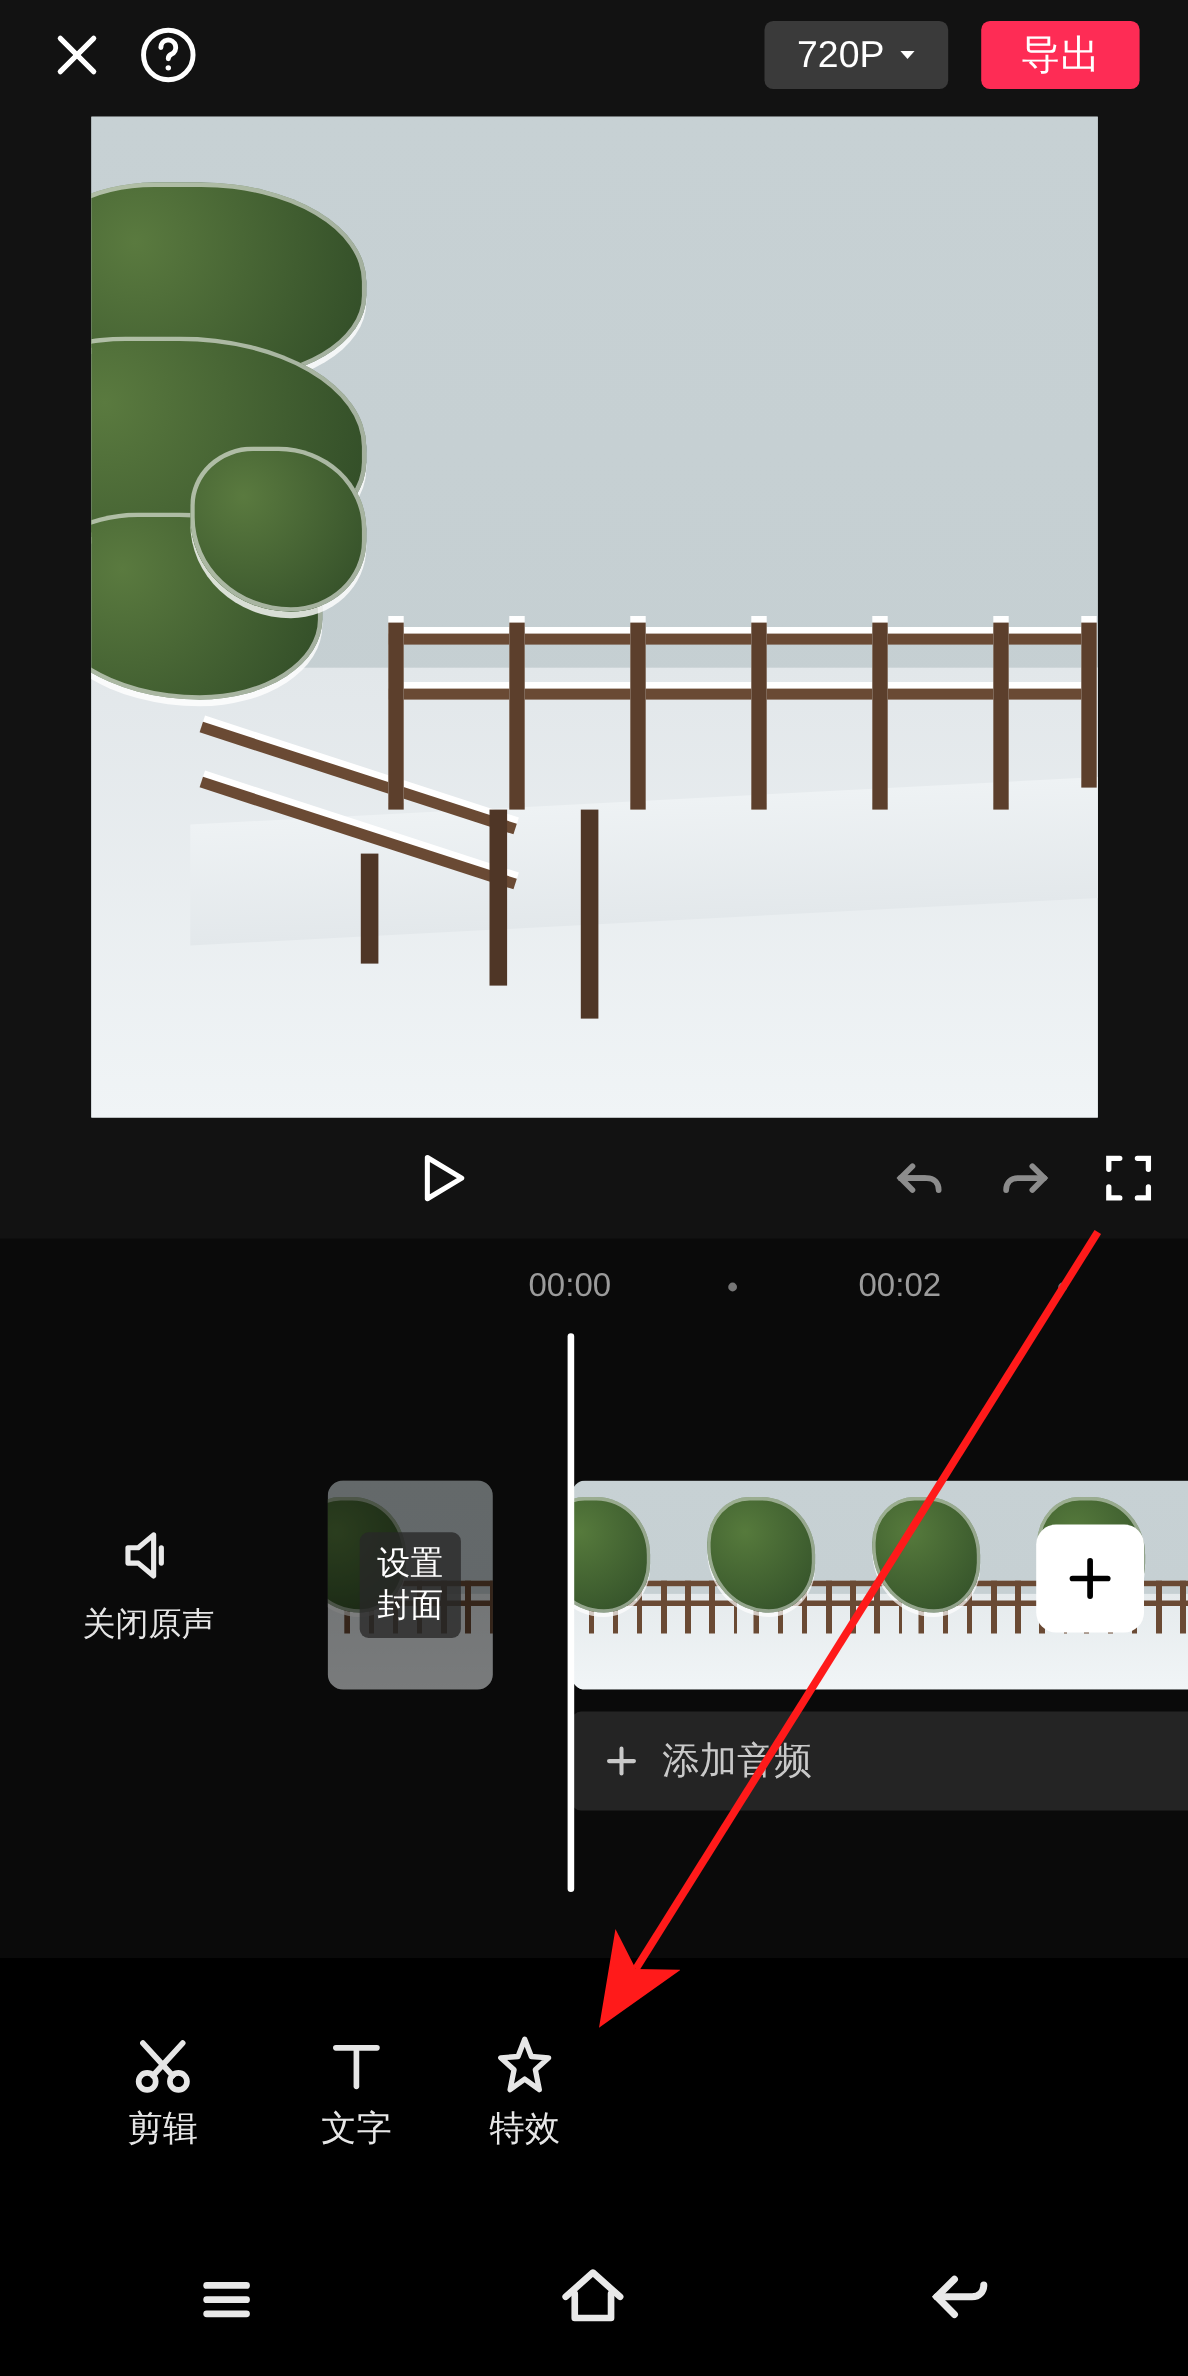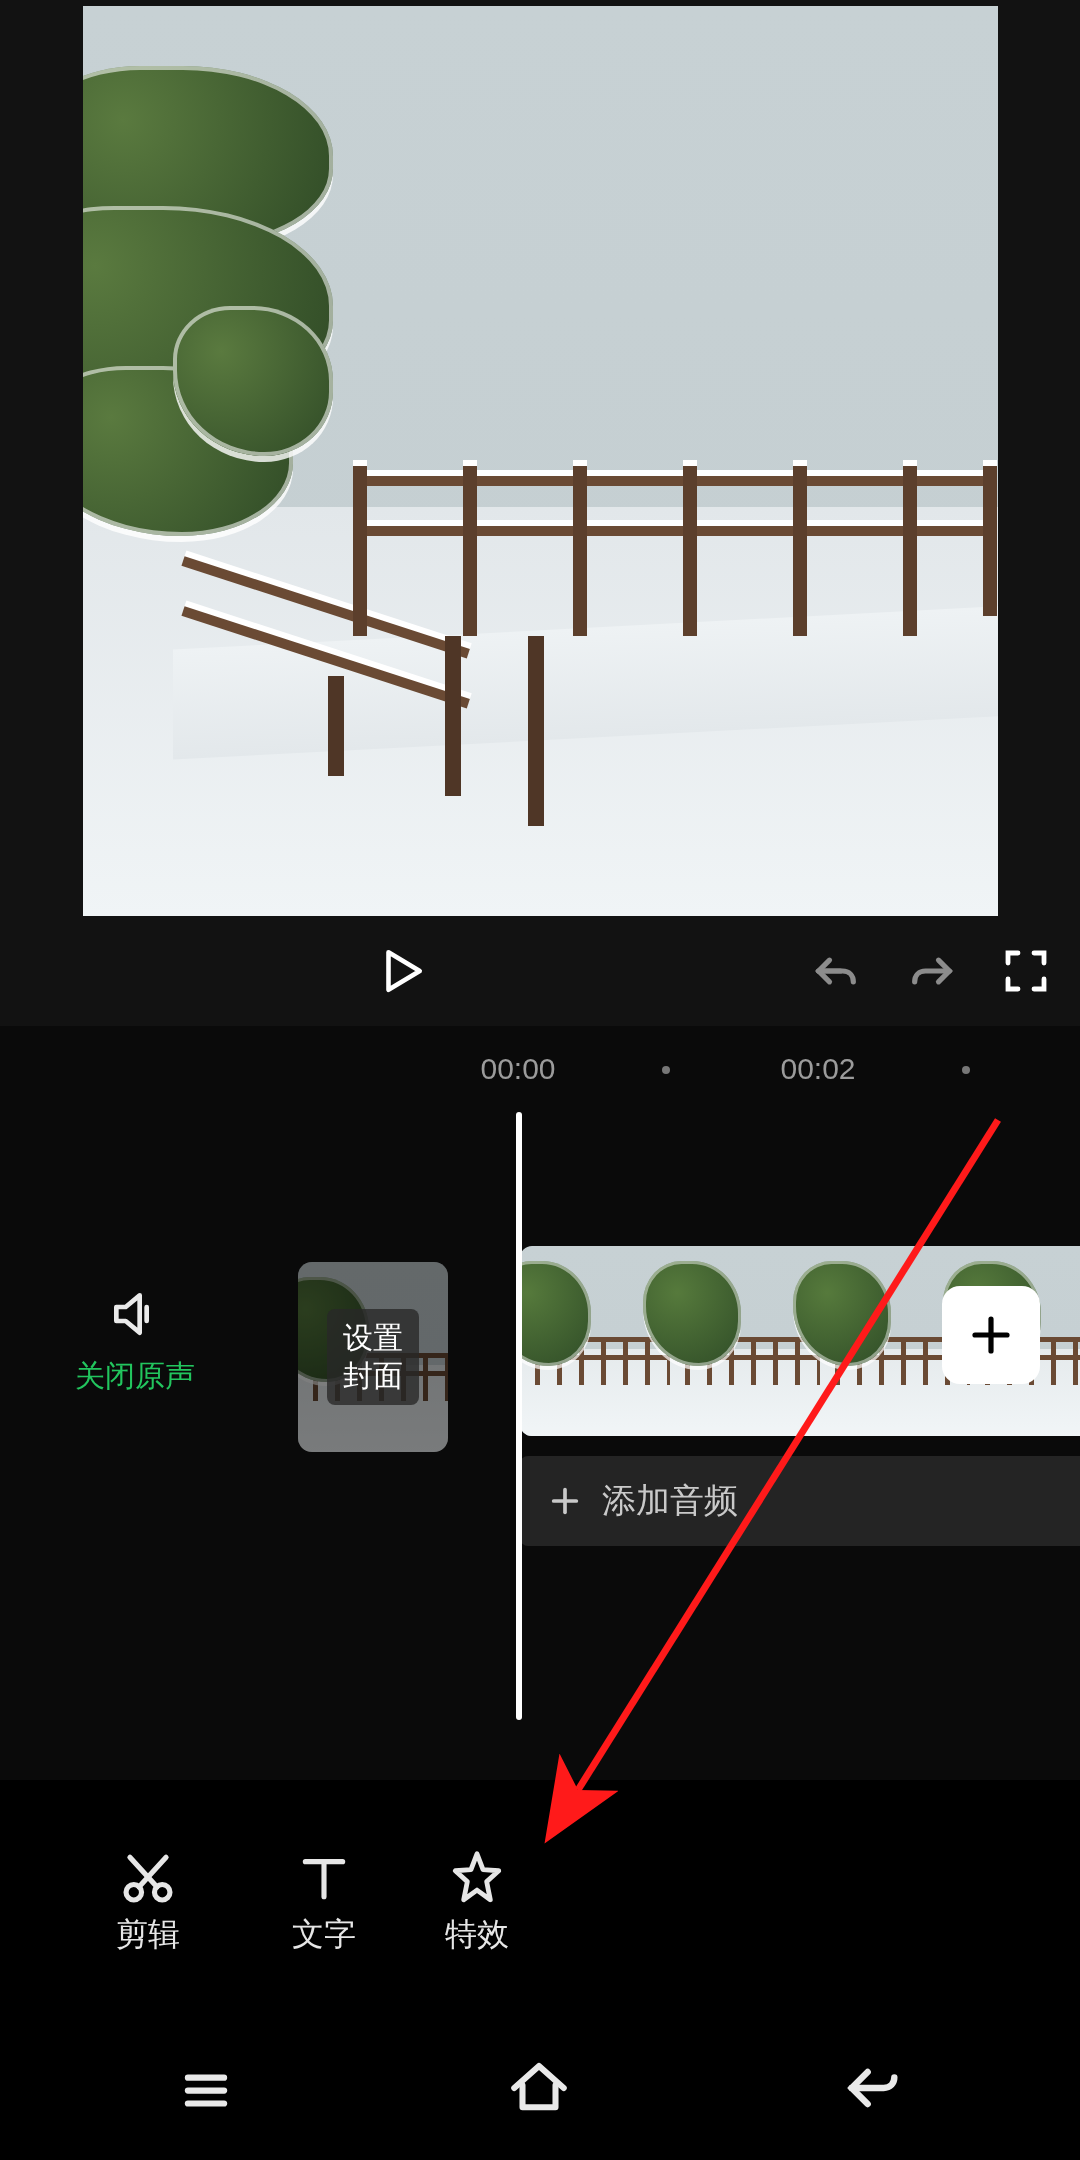--- a/index.html
+++ b/index.html
@@ -50,22 +50,22 @@
 
   
   .timeline { flex:1; background:#0a0a0a; position:relative; overflow:hidden;}
   .ruler { position:absolute; left:0; right:0; top:26px; height:50px; color:#9b9b9b; font-size:30px;}
   .ruler span { position:absolute; transform:translateX(-50%);}
   .ruler .dot { width:8px; height:8px; background:#777; border-radius:50%; top:14px; position:absolute;}
   .playhead { position:absolute; top:86px; bottom:60px; width:6px; background:#fff; left:516px; border-radius:3px;}
 
   .track-row { position:absolute; left:0; right:0; top:220px; height:190px; display:flex; align-items:center;}
   .mute-col { width:270px; display:flex; flex-direction:column; align-items:center; gap:14px;}
-  .mute-col .lbl{ font-size:30px; color:#22c55e;}
-  .cover-chip { position:absolute; left:298px; top:16px; width:150px; height:190px; border-radius:14px; overflow:hidden; background:#333; display:flex; align-items:center; justify-content:center;}
+  .mute-col .lbl{ font-size:30px; color:#e5e5e5;}
+  .cover-chip { position:absolute; left:298px; top:0; width:150px; height:190px; border-radius:14px; overflow:hidden; background:#333; display:flex; align-items:center; justify-content:center;}
   .cover-chip .scene{position:absolute; inset:0;}
   .cover-chip .label{position:relative; background:rgba(40,40,40,.78); color:#fff; font-size:30px; line-height:38px; padding:10px 16px; text-align:center; border-radius:8px;}
   .clip-strip { position:absolute; left:520px; top:0; height:190px; right:-300px; display:flex; border-radius:12px 0 0 12px; overflow:hidden;}
   .clip-strip .frame{ width:150px; height:190px; position:relative; flex:0 0 150px;}
   .clip-strip .frame .scene{position:absolute; inset:0;}
   .add-clip { position:absolute; right:40px; top:40px; width:98px; height:98px; background:#fff; border-radius:18px; display:flex; align-items:center; justify-content:center;}
   .add-clip svg{color:#000;}
 
   .audio-row { position:absolute; left:520px; right:-120px; top:430px; height:90px; background:#242424; border-radius:8px 0 0 8px; display:flex; align-items:center; gap:20px; padding-left:28px; color:#c9c9c9; font-size:34px;}
 
@@ -88,20 +88,45 @@
   .sysnav { height:140px; background:#000; display:flex; align-items:center; justify-content:space-around; padding:0 40px;}
 
   
   .annotation-arrow { position:absolute; pointer-events:none; z-index:999;}
 </style>
 </head>
 <body>
 
 <div class="screen">
 
+  <div class="topbar">
+    <div class="icon-btn">
+      <svg width="52" height="52" viewBox="0 0 24 24" fill="none" stroke="#fff" stroke-width="2.2" stroke-linecap="round">
+          <line x1="5" y1="5" x2="19" y2="19"></line>
+          <line x1="19" y1="5" x2="5" y2="19"></line>
+        </svg>
+    </div>
+    <div class="icon-btn">
+      <svg width="54" height="54" viewBox="0 0 24 24" fill="none" stroke="#fff" stroke-width="2">
+          <circle cx="12" cy="12" r="10"></circle>
+          <path d="M9 9a3 3 0 1 1 4.2 2.7c-.9.5-1.2 1-1.2 1.8" stroke-linecap="round"></path>
+          <circle cx="12" cy="17.2" r="1.1" fill="#fff" stroke="none"></circle>
+        </svg>
+    </div>
+    <div class="spacer"></div>
+    <div class="res-btn">
+      <span>720P</span>
+      <svg viewBox="0 0 24 24" fill="#fff">
+          <path d="M5 8l7 8 7-8z"></path>
+        </svg>
+    </div>
+    <div class="export-btn">
+      <span>导出</span>
+    </div>
+  </div>
 
   <div class="preview-wrap">
     <div class="preview">
       <div class="sky"></div>
       <div class="snowground"></div>
       <div class="deck">
         <div class="floor"></div>
         <div class="rail top1"></div>
           <div class="rail top2"></div>
         <div class="rail leftdiag"></div>

